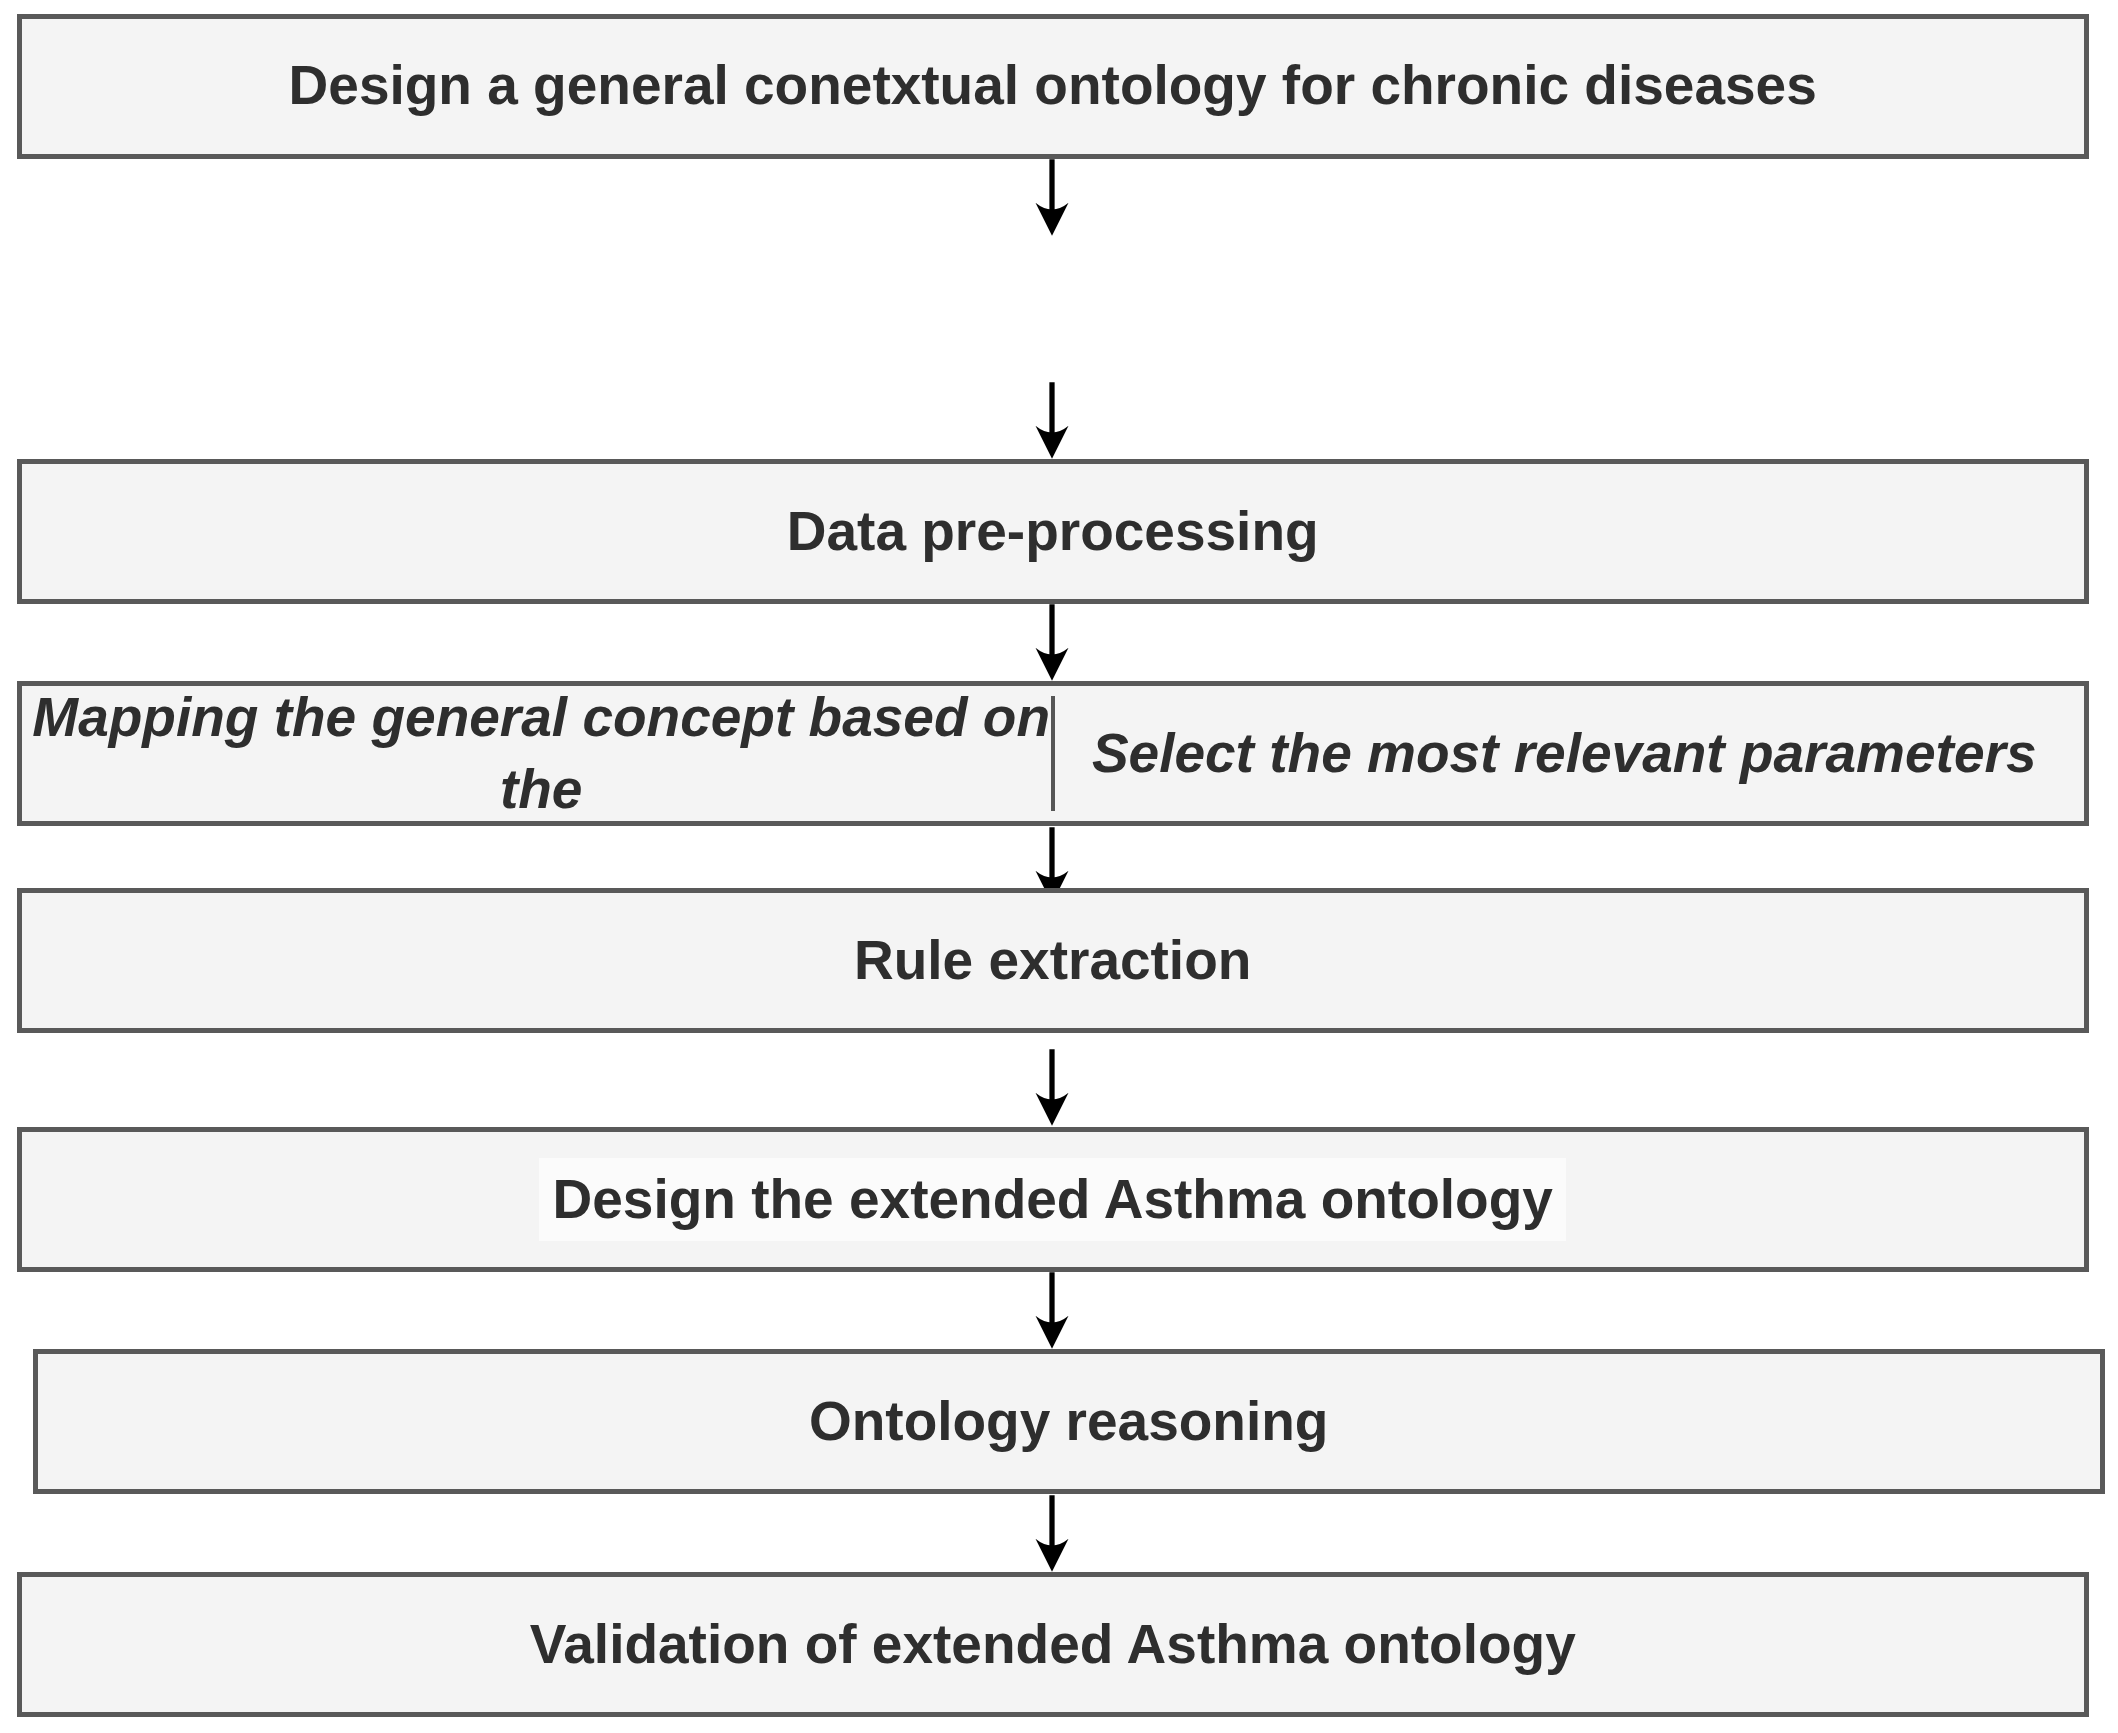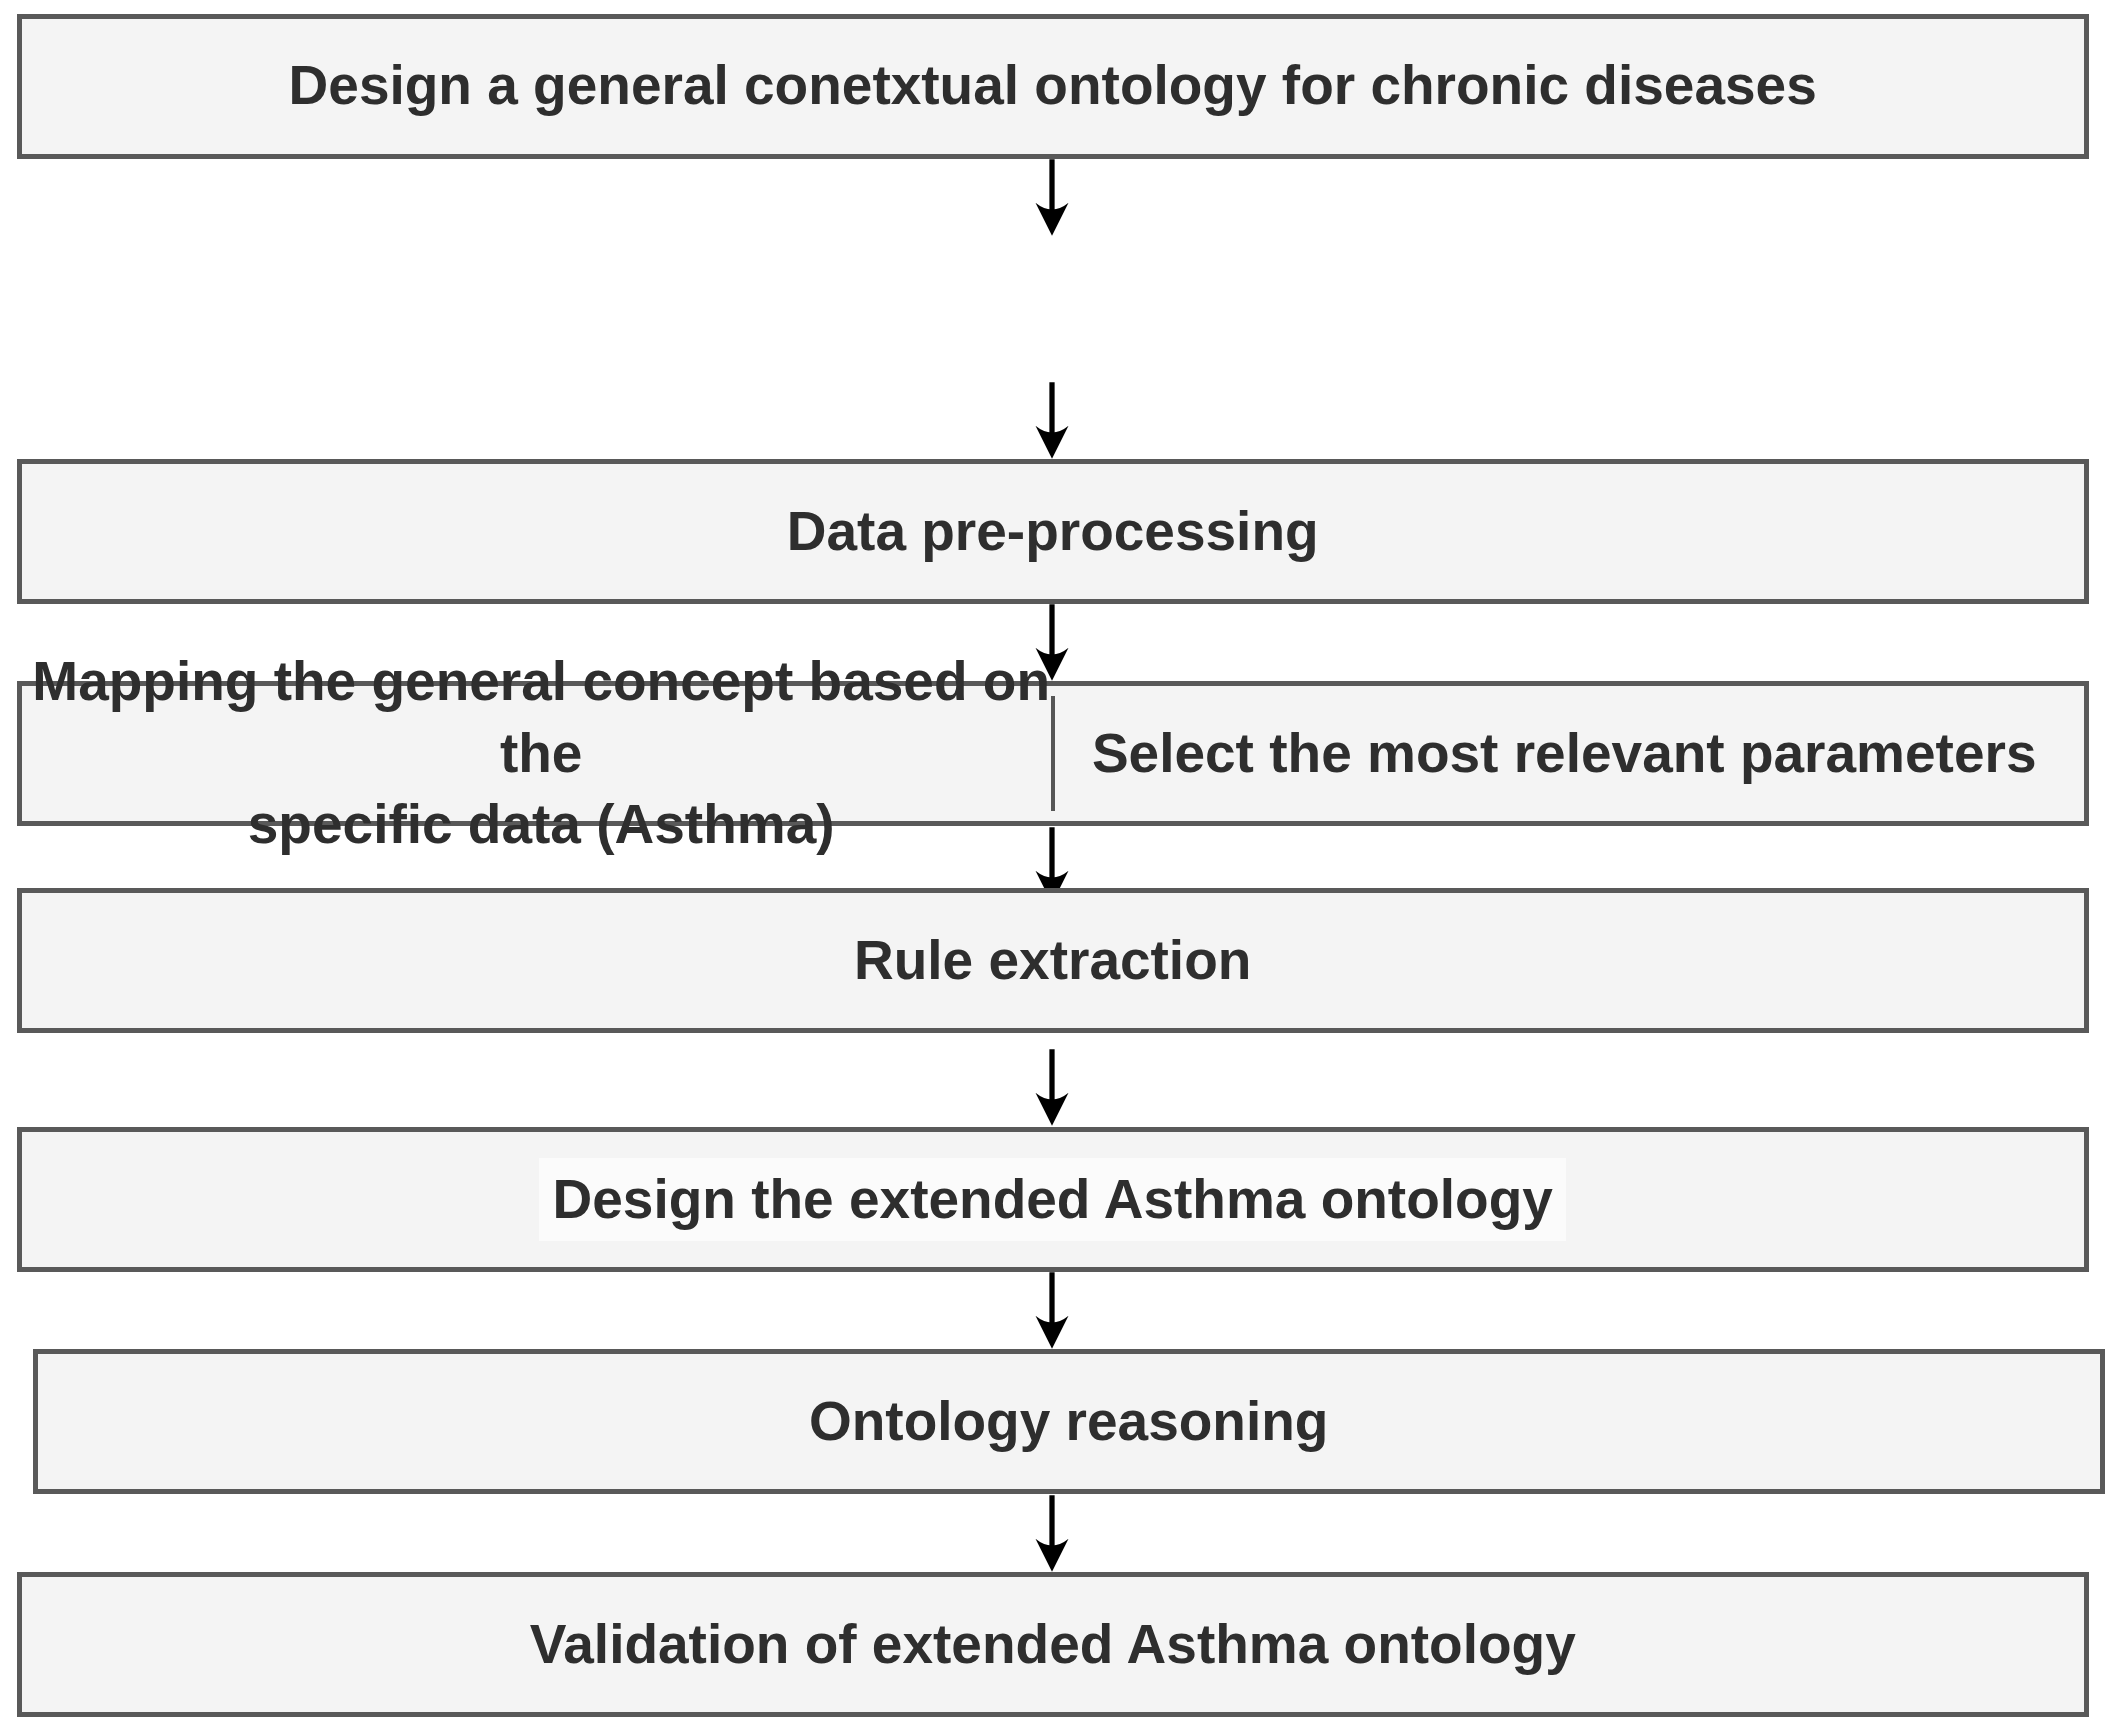--- a/index.html
+++ b/index.html
@@ -27,20 +27,21 @@
     align-items: center;
     justify-content: center;
     text-align: center;
     font-weight: bold;
     font-size: 55px;
     line-height: 1.3;
     color: #2e2e2e;
   }
   .box.split {
     padding: 10px;
+    font-style: italic;
   }
   .split .cell {
     flex: 1 1 50%;
     height: 100%;
     display: flex;
     align-items: center;
     justify-content: center;
     text-align: center;
   }
   .split .cell.left {
@@ -98,21 +99,20 @@
 
   <svg class="arrow a3" viewBox="0 0 64 102">
     <line x1="32" y1="0" x2="32" y2="74" stroke="#000000" stroke-width="7"></line>
     <path d="M32,102 L10,58 Q32,76 54,58 Z" fill="#000000"></path>
   </svg>
 
   <div class="box split row4">
     <div class="cell left">
       <div>
         <div>Mapping the general concept based on the</div>
-        <div>specific data (Asthma)</div>
       </div>
     </div>
     <div class="cell right">
       <span>Select the most relevant parameters</span>
     </div>
   </div>
 
   <svg class="arrow a4" viewBox="0 0 64 102">
     <line x1="32" y1="0" x2="32" y2="74" stroke="#000000" stroke-width="7"></line>
     <path d="M32,102 L10,58 Q32,76 54,58 Z" fill="#000000"></path>

